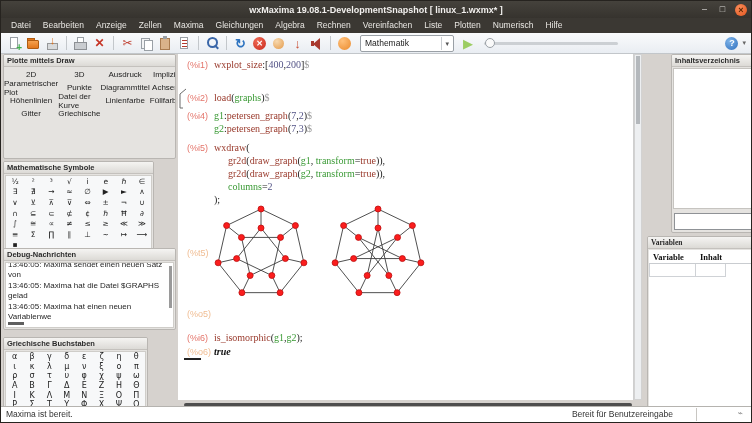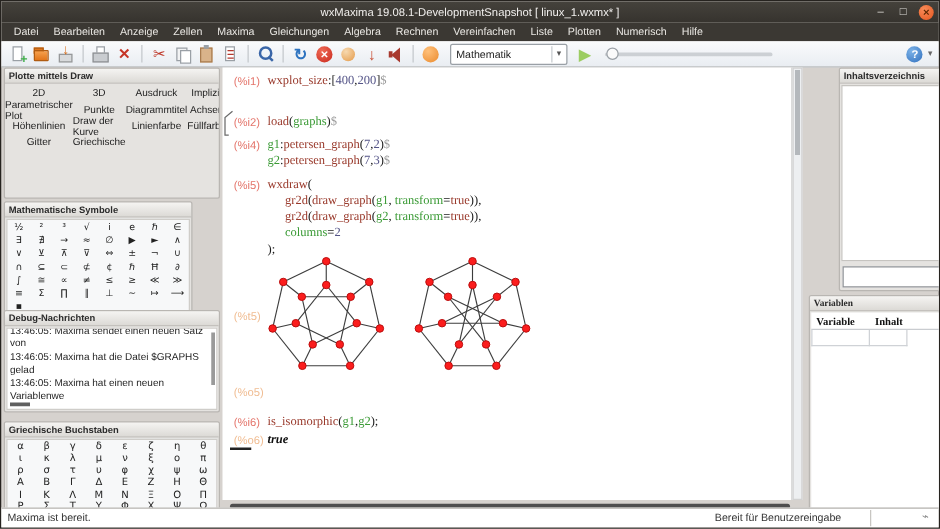--- a/index.html
+++ b/index.html
@@ -1,21 +1,21 @@
 <!DOCTYPE html>
 <html><head>
 <meta charset="utf-8">
 <style>
   html,body{margin:0;padding:0;background:#555;}
   .window{position:relative;width:752px;height:423px;background:#d6d2ce;overflow:hidden;
     font-family:"Liberation Sans",sans-serif;box-sizing:border-box;border:1px solid #26231f;}
   
   .titlebar{position:absolute;left:0;top:0;width:100%;height:17px;background:linear-gradient(#45423c,#36332e);
     display:flex;align-items:center;justify-content:center;}
-  .titlebar .title{color:#f2f0ee;font-size:9px;font-weight:normal;text-align:center;}
+  .titlebar .title{color:#f2f0ee;font-size:9px;font-weight:bold;text-align:center;}
   .win-controls{position:absolute;right:4px;top:0;height:17px;display:flex;align-items:center;gap:7px;}
   .win-btn{color:#dcdad6;font-size:9px;line-height:9px;width:11px;text-align:center;cursor:default;}
   .win-close{width:12px;height:12px;border-radius:50%;background:radial-gradient(circle at 35% 30%,#f98b58,#e4561f);
     color:#5c2600;font-size:9px;line-height:12px;text-align:center;font-weight:bold;}
   
   .menubar{position:absolute;left:0;top:17px;width:100%;height:15px;background:#3b3833;display:flex;align-items:center;padding-left:4px;}
   .menu-item{color:#e9e7e3;font-size:8.5px;padding:0 6px;line-height:15px;}
   
   .toolbar{position:absolute;left:0;top:32px;width:100%;height:21px;background:linear-gradient(#fafbfc,#e9edf2);
     border-bottom:1px solid #c2c6ca;display:flex;align-items:center;padding:0 5px;box-sizing:border-box;gap:2px;}
@@ -216,21 +216,21 @@
     <div class="draw-grid" id="draw-grid">
         <span class="draw-btn">2D</span>
         <span class="draw-btn">3D</span>
         <span class="draw-btn">Ausdruck</span>
         <span class="draw-btn">Implizit</span>
         <span class="draw-btn">Parametrischer Plot</span>
         <span class="draw-btn">Punkte</span>
         <span class="draw-btn">Diagrammtitel</span>
         <span class="draw-btn">Achsen</span>
         <span class="draw-btn">Höhenlinien</span>
-        <span class="draw-btn">Draw der Kurve</span>
+        <span class="draw-btn">Datei der Kurve</span>
         <span class="draw-btn">Linienfarbe</span>
         <span class="draw-btn">Füllfarbe</span>
         <span class="draw-btn">Gitter</span>
         <span class="draw-btn">Griechische</span>
       </div>
   </div>
 
   <div class="panel" style="left:2px;top:160px;width:151px;height:101px;">
     <div class="panel-h">Mathematische Symbole</div>
     <div class="grid8" id="sym-grid">
@@ -307,21 +307,21 @@
       <div class="lines" id="debug-lines">
           <div>13:46:05: Maxima sendet einen neuen Satz von</div>
           <div>13:46:05: Maxima hat die Datei $GRAPHS gelad</div>
           <div>13:46:05: Maxima hat einen neuen Variablenwe</div>
         </div>
       <div class="debug-vscroll"></div>
       <div class="debug-hscroll"></div>
     </div>
   </div>
 
-  <div class="panel" style="left:2px;top:336px;width:173px;height:72px;">
+  <div class="panel" style="left:2px;top:336px;width:145px;height:72px;">
     <div class="panel-h">Griechische Buchstaben</div>
     <div class="grid8" id="greek-grid">
         <span class="greek-cell">α</span>
         <span class="greek-cell">β</span>
         <span class="greek-cell">γ</span>
         <span class="greek-cell">δ</span>
         <span class="greek-cell">ε</span>
         <span class="greek-cell">ζ</span>
         <span class="greek-cell">η</span>
         <span class="greek-cell">θ</span>

